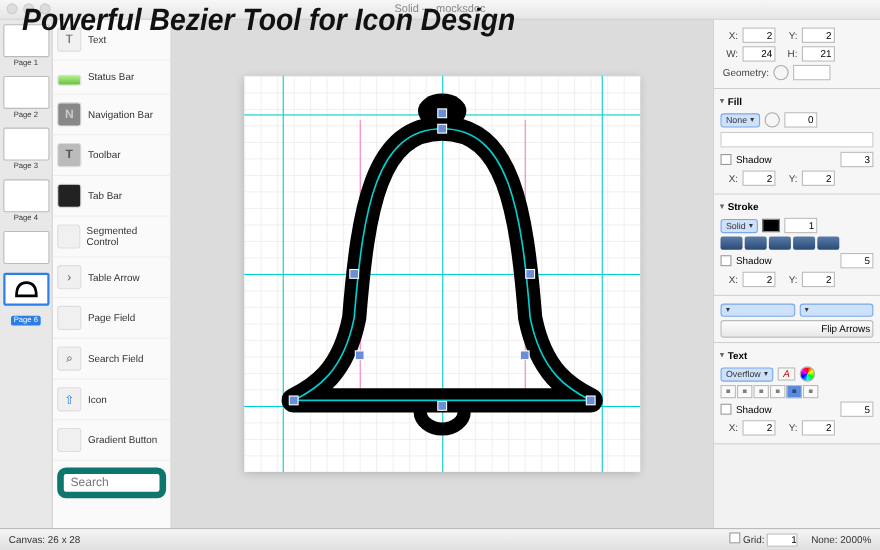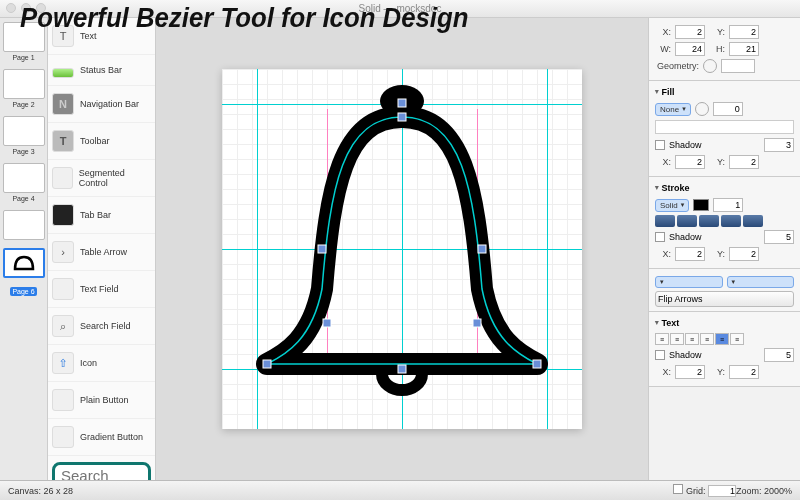--- a/index.html
+++ b/index.html
@@ -18,21 +18,21 @@
 .page-thumb .tbox { width: 42px; height: 30px; background: #fff; border: 1px solid #bbb; border-radius: 2px; margin-bottom: 2px; }
 .page-thumb.sel .tbox { border: 2px solid #2b7de9; }
 .page-thumb .lbl { font-size: 7px; color: #333; }
 .page-thumb.sel .lbl { background: #2b7de9; color: #fff; border-radius: 2px; padding: 1px 2px; display: inline-block; }
 
 .components { width: 108px; background: #fafafa; border-right: 1px solid #ccc; overflow: hidden; }
 .comp-row { display: flex; align-items: center; padding: 7px 4px; border-bottom: 1px solid #eee; gap: 6px; }
 .comp-row .cicon { width: 22px; height: 22px; background: #f0f0f0; border: 1px solid #ddd; border-radius: 3px; display: flex; align-items: center; justify-content: center; font-size: 11px; color: #555; }
 .comp-row .clabel { font-size: 9px; color: #333; }
 .comp-search { padding: 6px 4px; }
-.comp-search input { width: 100%; font-size: 15px; padding: 2px 6px; border-radius: 8px; border: 3px solid #0f766e; }
+.comp-search input { width: 100%; font-size: 11px; padding: 2px 6px; border-radius: 8px; border: 6px solid #0f766e; }
 
 .canvas-area { flex: 1; background: #dcdcdc; position: relative; display: flex; align-items: center; justify-content: center; }
 .artboard { width: 360px; height: 360px; background: #fff; box-shadow: 0 2px 8px rgba(0,0,0,0.2); position: relative; background-image:
   linear-gradient(#eee 1px, transparent 1px),
   linear-gradient(90deg, #eee 1px, transparent 1px);
   background-size: 15px 15px;
 }
 .guide-v { position: absolute; top: 0; bottom: 0; width: 1px; background: #00d0d0; }
 .guide-h { position: absolute; left: 0; right: 0; height: 1px; background: #00d0d0; }
 .pink-v { position: absolute; top: 40px; bottom: 60px; width: 1px; background: #ff80c0; }
@@ -45,27 +45,27 @@
 .panel-head { font-weight: bold; font-size: 9px; padding: 2px 0; display: flex; align-items: center; gap: 3px; }
 .panel-head::before { content: "▸"; font-size: 7px; color: #666; transform: rotate(90deg); display: inline-block; }
 .row { display: flex; align-items: center; gap: 4px; margin: 3px 0; }
 .row label { width: 16px; text-align: right; color: #444; }
 .row input[type=text] { width: 30px; font-size: 9px; padding: 1px 2px; border: 1px solid #bbb; background: #fff; text-align: right; }
 .sel-drop { border: 1px solid #7aa8e8; background: #cde1fa; border-radius: 3px; padding: 1px 4px; font-size: 8px; color: #333; display: inline-flex; align-items: center; gap: 3px; }
 .sel-drop::after { content: "▾"; font-size: 7px; }
 .swatch { width: 16px; height: 12px; border: 1px solid #888; background: #000; }
 .cap-btns { display: flex; gap: 2px; }
 .cap-btns span { width: 20px; height: 12px; background: linear-gradient(#5a7ba8,#2a4a78); border-radius: 2px; }
-.flip-btn { width: 100%; background: linear-gradient(#fdfdfd,#e8e8e8); border: 1px solid #bbb; border-radius: 3px; font-size: 9px; padding: 2px; text-align: left; margin-top: 3px; }
+.flip-btn { width: 100%; background: linear-gradient(#fdfdfd,#e8e8e8); border: 1px solid #bbb; border-radius: 3px; font-size: 9px; padding: 2px; text-align: right; margin-top: 3px; }
 .align-btns { display: flex; gap: 1px; }
 .align-btns span { width: 14px; height: 12px; border: 1px solid #bbb; background: #fafafa; display: flex; align-items: center; justify-content: center; font-size: 7px; }
 .checkbox { width: 10px; height: 10px; border: 1px solid #999; background: #fff; display: inline-block; }
 
 .statusbar { height: 20px; background: linear-gradient(#f4f4f4,#e0e0e0); border-top: 1px solid #bbb; display: flex; align-items: center; justify-content: space-between; padding: 0 8px; font-size: 9px; color: #333; }
-.statusbar .right { display: flex; align-items: center; }
+.statusbar .right { display: flex; gap: 12px; align-items: center; }
 </style>
 </head>
 <body>
 
 <div class="titlebar">
   <div class="traffic">
     <span></span>
     <span></span>
     <span></span>
   </div>
@@ -118,46 +118,42 @@
       </div>
     <div class="comp-row">
         <div class="cicon" style="background:#888;color:#ccc;font-weight:bold">N</div>
         <div class="clabel">Navigation Bar</div>
       </div>
     <div class="comp-row">
         <div class="cicon" style="background:#bbb;color:#555;font-weight:bold">T</div>
         <div class="clabel">Toolbar</div>
       </div>
     <div class="comp-row">
+        <div class="cicon" style="background:#222"></div>
+        <div class="clabel">Tab Bar</div>
+      </div>
+    <div class="comp-row">
         <div class="cicon"></div>
         <div class="clabel">Segmented Control</div>
       </div>
     <div class="comp-row">
-        <div class="cicon" style="background:#222"></div>
-        <div class="clabel">Tab Bar</div>
-      </div>
-    <div class="comp-row">
         <div class="cicon">›</div>
         <div class="clabel">Table Arrow</div>
       </div>
     <div class="comp-row">
         <div class="cicon"></div>
-        <div class="clabel">Text Field</div>
+        <div class="clabel">Page Field</div>
       </div>
     <div class="comp-row">
         <div class="cicon">⌕</div>
         <div class="clabel">Search Field</div>
       </div>
     <div class="comp-row">
         <div class="cicon" style="color:#2a7ae0">⇧</div>
         <div class="clabel">Icon</div>
-      </div>
-    <div class="comp-row">
-        <div class="cicon"></div>
-        <div class="clabel">Plain Button</div>
       </div>
     <div class="comp-row">
         <div class="cicon"></div>
         <div class="clabel">Gradient Button</div>
       </div>
     <div class="comp-search"><input type="text" placeholder="Search" style=""></div>
   </div>
 
   <div class="canvas-area">
     <div class="artboard">
@@ -260,20 +256,25 @@
     <div class="panel">
       <div class="row">
           <span class="sel-drop" style="flex:1"></span>
           <span class="sel-drop" style="flex:1"></span>
         </div>
       <div class="flip-btn">Flip Arrows</div>
     </div>
 
     <div class="panel">
       <div class="panel-head">Text</div>
+      <div class="row">
+          <span class="sel-drop">Overflow</span>
+          <span style="border:1px solid #bbb;padding:0 4px;font-style:italic;color:#c00">A</span>
+          <span style="width:14px;height:14px;border:1px solid #aaa;border-radius:50%;background:conic-gradient(red,yellow,lime,cyan,blue,magenta,red)"></span>
+        </div>
       <div class="row align-btns">
           <span>≡</span>
           <span>≡</span>
           <span>≡</span>
           <span>≡</span>
           <span style="background:#5a8ae0">≡</span>
           <span>≡</span>
         </div>
       <div class="row">
           <span class="checkbox"></span>
@@ -288,15 +289,15 @@
         </div>
     </div>
 
   </div>
 </div>
 
 <div class="statusbar">
   <span>Canvas: 26 x 28</span>
   <div class="right">
     <span><span class="checkbox"></span> <span>Grid:</span> <input type="text" style="width: 28px; font-size: 9px; border: 1px solid rgb(187, 187, 187); text-align: right;" value="1"></span>
-    <span><span>Zoom:</span> <span>2000%</span></span>
+    <span><span>None:</span> <span>2000%</span></span>
   </div>
 </div>
 
 </body></html>

